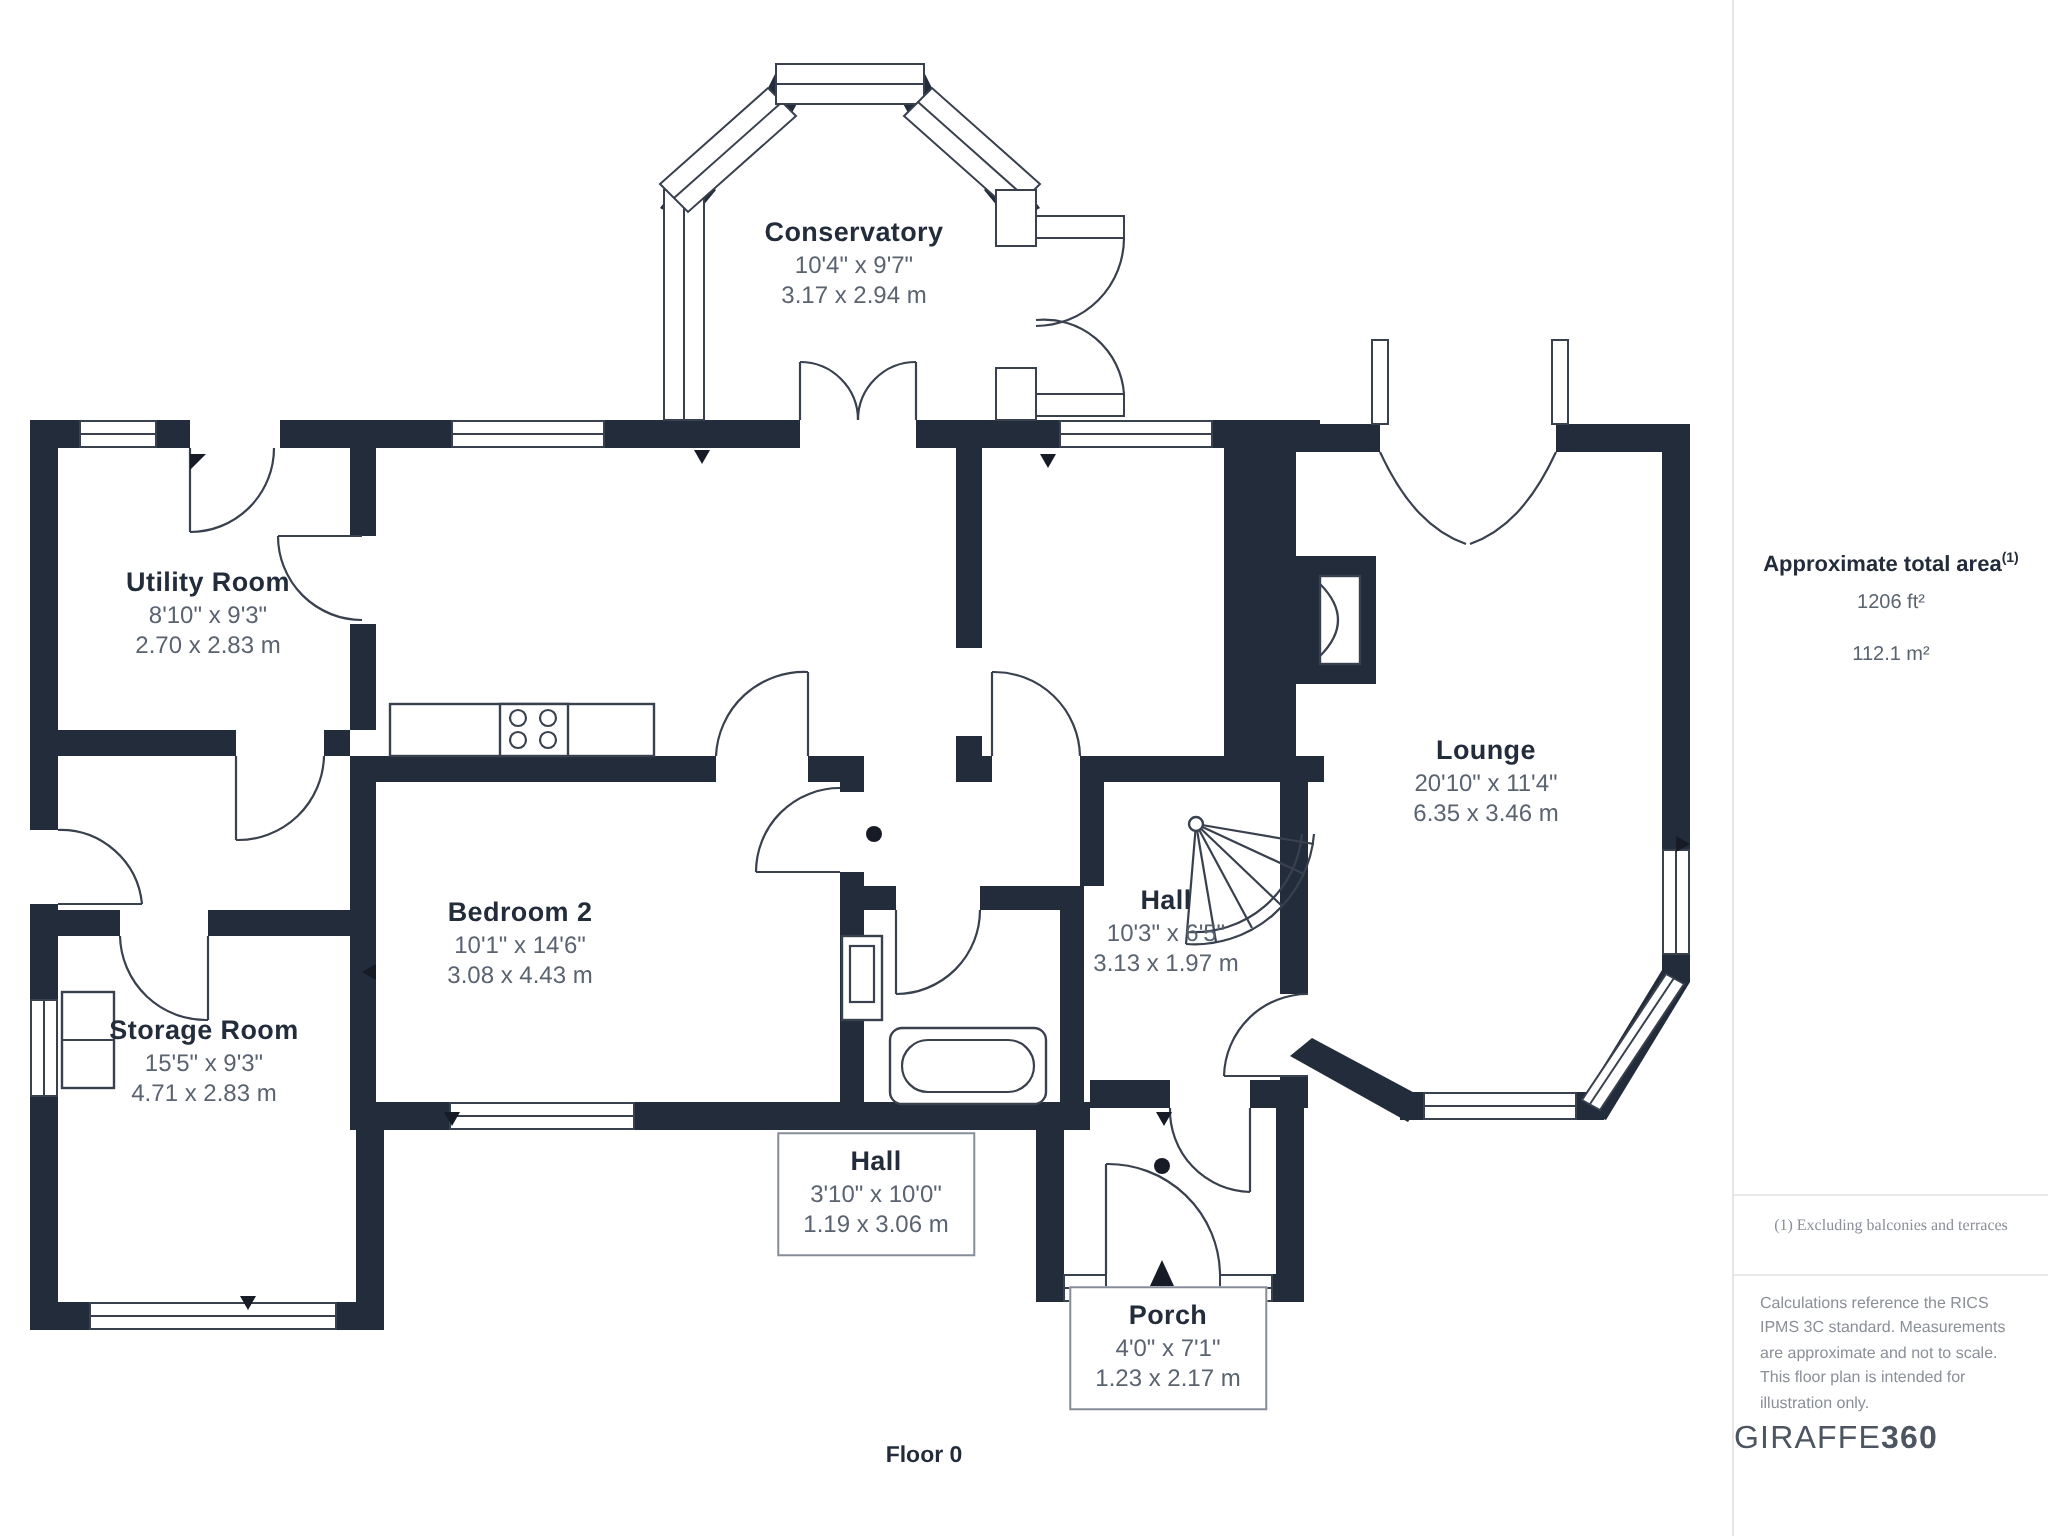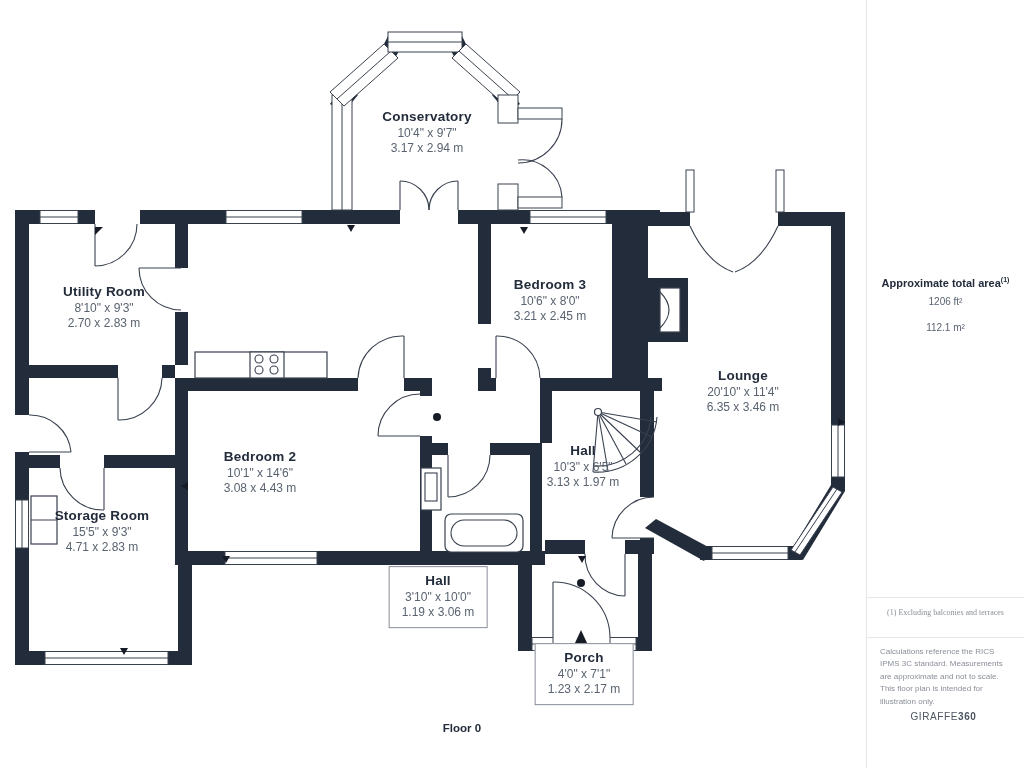--- a/index.html
+++ b/index.html
@@ -43,22 +43,22 @@
   .divider{position:absolute;left:0;right:0;height:1px;background:#e8e8e8;}
   .footnote{
     position:absolute;top:608px;left:0;right:0;text-align:center;
     font-size:8px;color:#8a8f98;padding:0 8px;font-family:Liberation Serif, serif;
   }
   .disclaimer{
     position:absolute;top:646px;left:0;right:0;text-align:left;
     font-size:8px;color:#8a8f98;line-height:1.55;padding:0 13px;
   }
   .brand{
-    position:absolute;top:711px;left:0;right:4px;text-align:center;
-    font-size:10px;color:#4c5560;letter-spacing:.6px;
+    position:absolute;top:711px;left:0;right:4px;
+    font-size:16px;color:#4c5560;letter-spacing:.6px;
   }
   .brand .b1{font-weight:400;}
   .brand .b2{font-weight:700;}
 </style>
 </head>
 <body>
 
 <div class="plan-area">
 <svg width="866" height="768" viewBox="0 0 866 768">
 
@@ -291,25 +291,20 @@
   <div class="room-label" style="left:427px;top:132px">
     <span class="rname">Conservatory</span>
     <span class="rdim">10'4" x 9'7"</span>
     <span class="rdim">3.17 x 2.94 m</span>
   </div>
   <div class="room-label" style="left:104px;top:307px">
     <span class="rname">Utility Room</span>
     <span class="rdim">8'10" x 9'3"</span>
     <span class="rdim">2.70 x 2.83 m</span>
   </div>
-  <div class="room-label" style="left:550px;top:300px">
-    <span class="rname">Bedroom 3</span>
-    <span class="rdim">10'6" x 8'0"</span>
-    <span class="rdim">3.21 x 2.45 m</span>
-  </div>
   <div class="room-label" style="left:743px;top:391px">
     <span class="rname">Lounge</span>
     <span class="rdim">20'10" x 11'4"</span>
     <span class="rdim">6.35 x 3.46 m</span>
   </div>
   <div class="room-label" style="left:260px;top:472px">
     <span class="rname">Bedroom 2</span>
     <span class="rdim">10'1" x 14'6"</span>
     <span class="rdim">3.08 x 4.43 m</span>
   </div>

